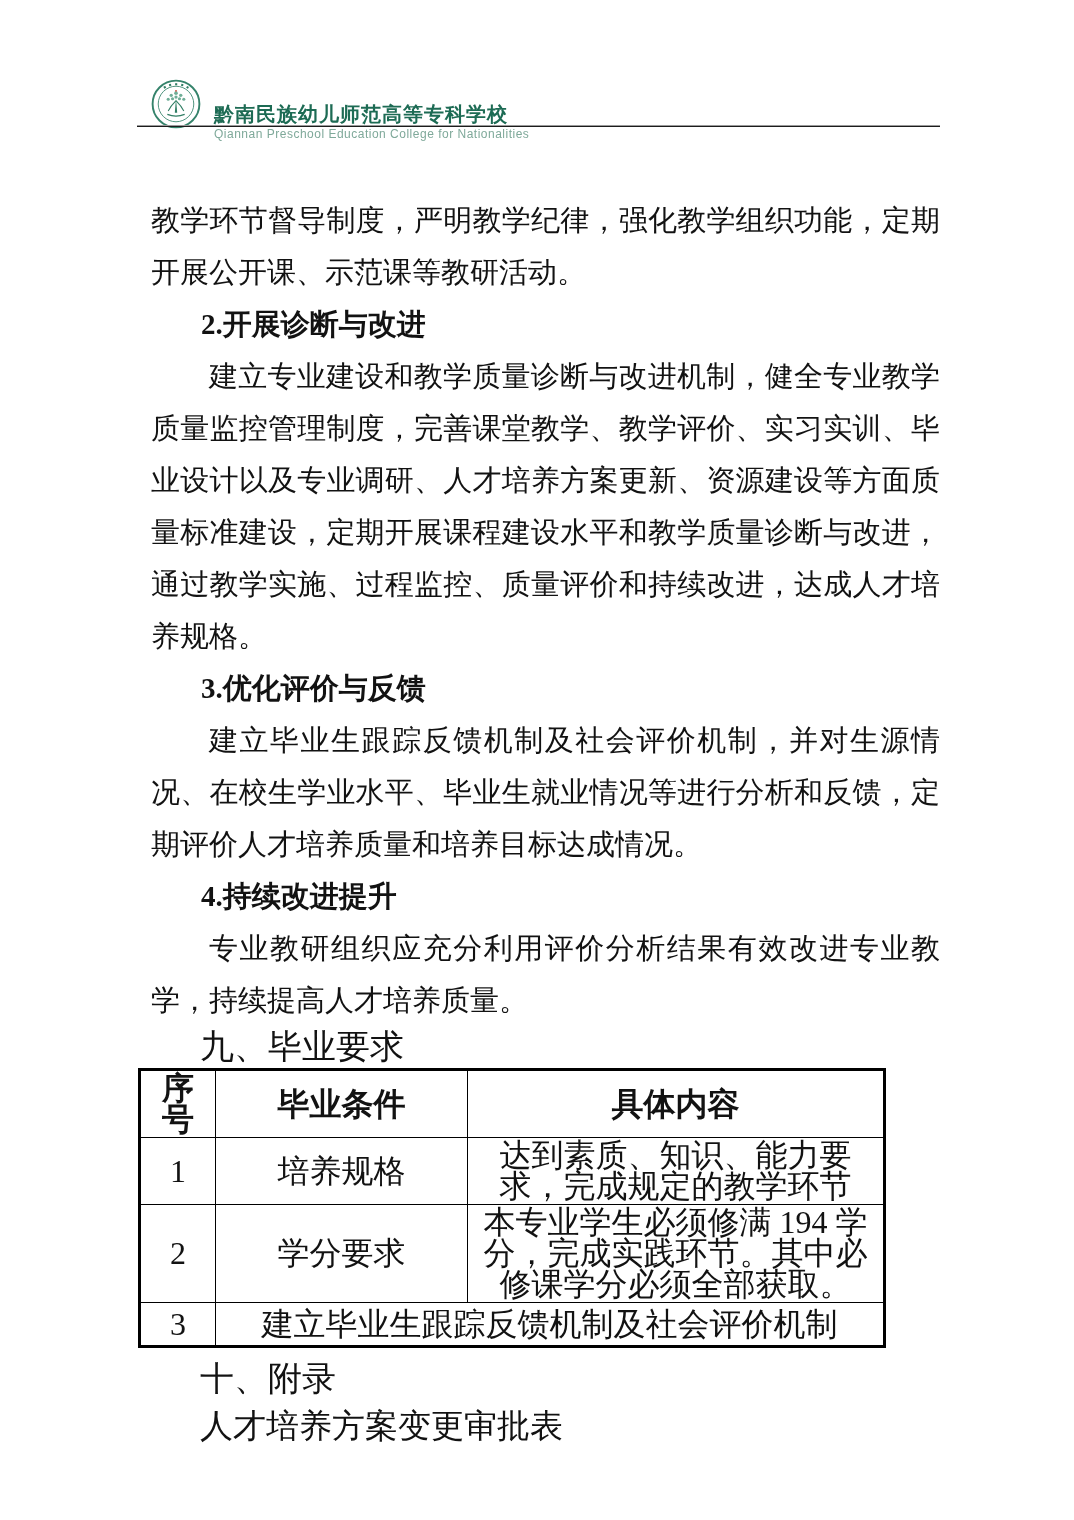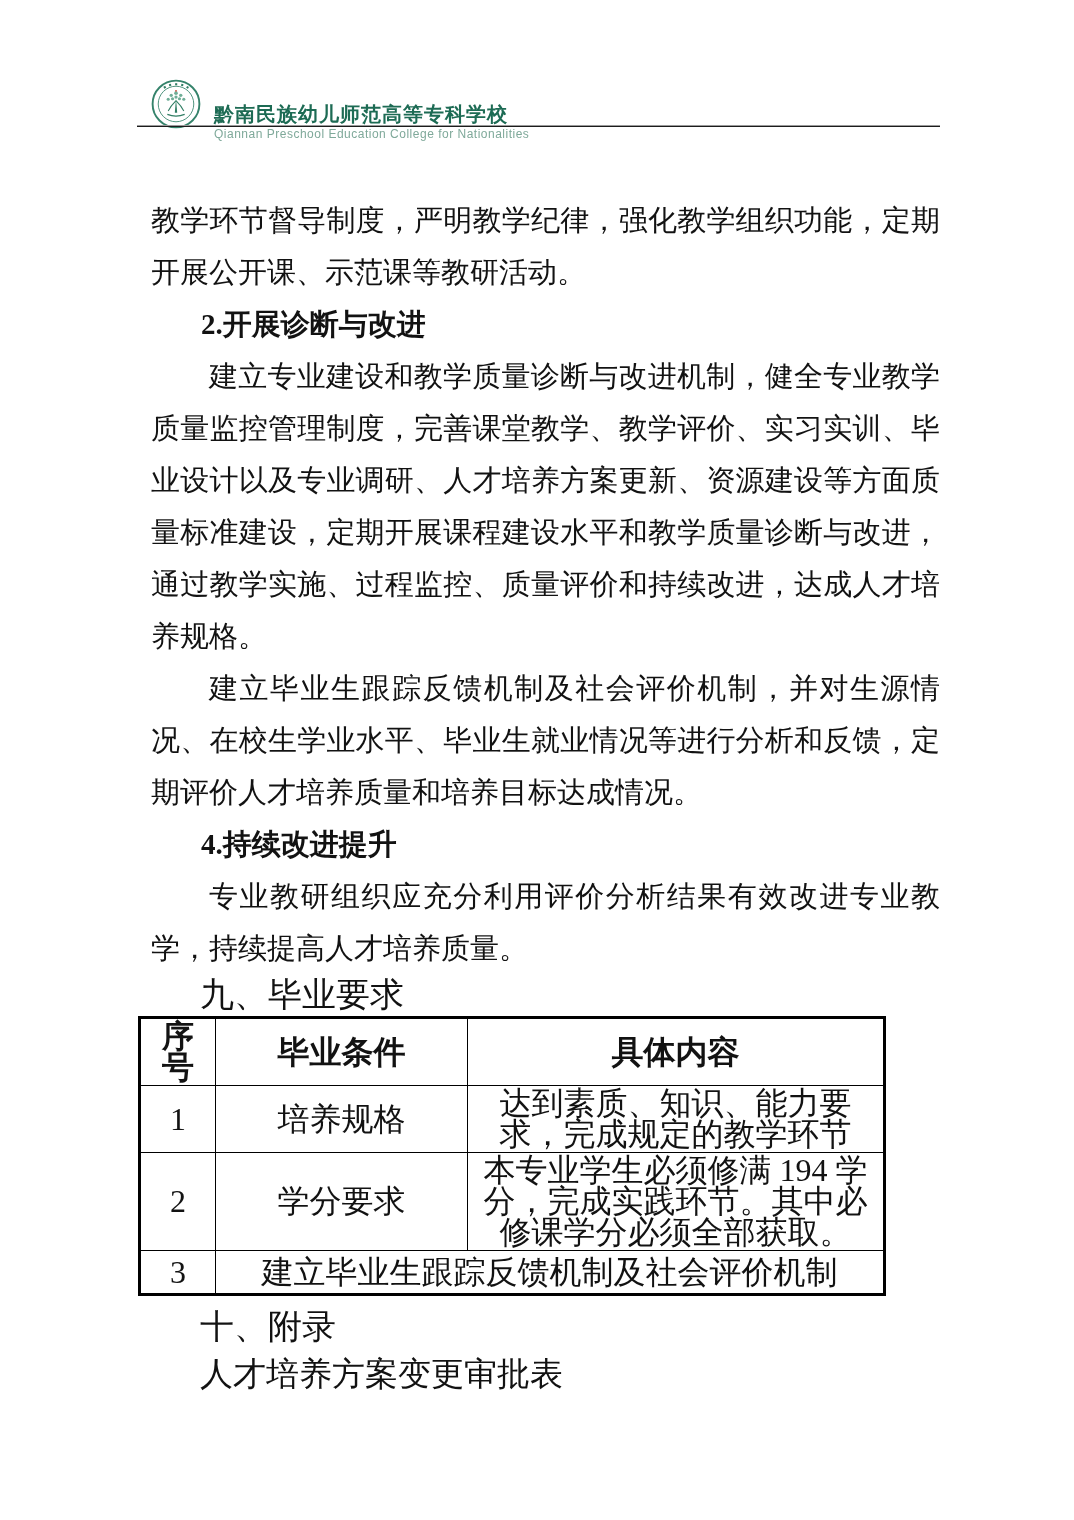--- a/index.html
+++ b/index.html
@@ -158,20 +158,21 @@
   <div class="header-rule"></div>
 
   <div class="content">
 
     <p class="para">教学环节督导制度，严明教学纪律，强化教学组织功能，定期开展公开课、示范课等教研活动。</p>
 
     <p class="subheading">2.开展诊断与改进</p>
 
     <p class="para indent">建立专业建设和教学质量诊断与改进机制，健全专业教学质量监控管理制度，完善课堂教学、教学评价、实习实训、毕业设计以及专业调研、人才培养方案更新、资源建设等方面质量标准建设，定期开展课程建设水平和教学质量诊断与改进，通过教学实施、过程监控、质量评价和持续改进，达成人才培养规格。</p>
 
+    <p class="subheading">3.优化评价与反馈</p>
 
     <p class="para indent">建立毕业生跟踪反馈机制及社会评价机制，并对生源情况、在校生学业水平、毕业生就业情况等进行分析和反馈，定期评价人才培养质量和培养目标达成情况。</p>
 
     <p class="subheading">4.持续改进提升</p>
 
     <p class="para indent">专业教研组织应充分利用评价分析结果有效改进专业教学，持续提高人才培养质量。</p>
 
     <p class="section-title">九、毕业要求</p>
 
     <table class="grad-table">

